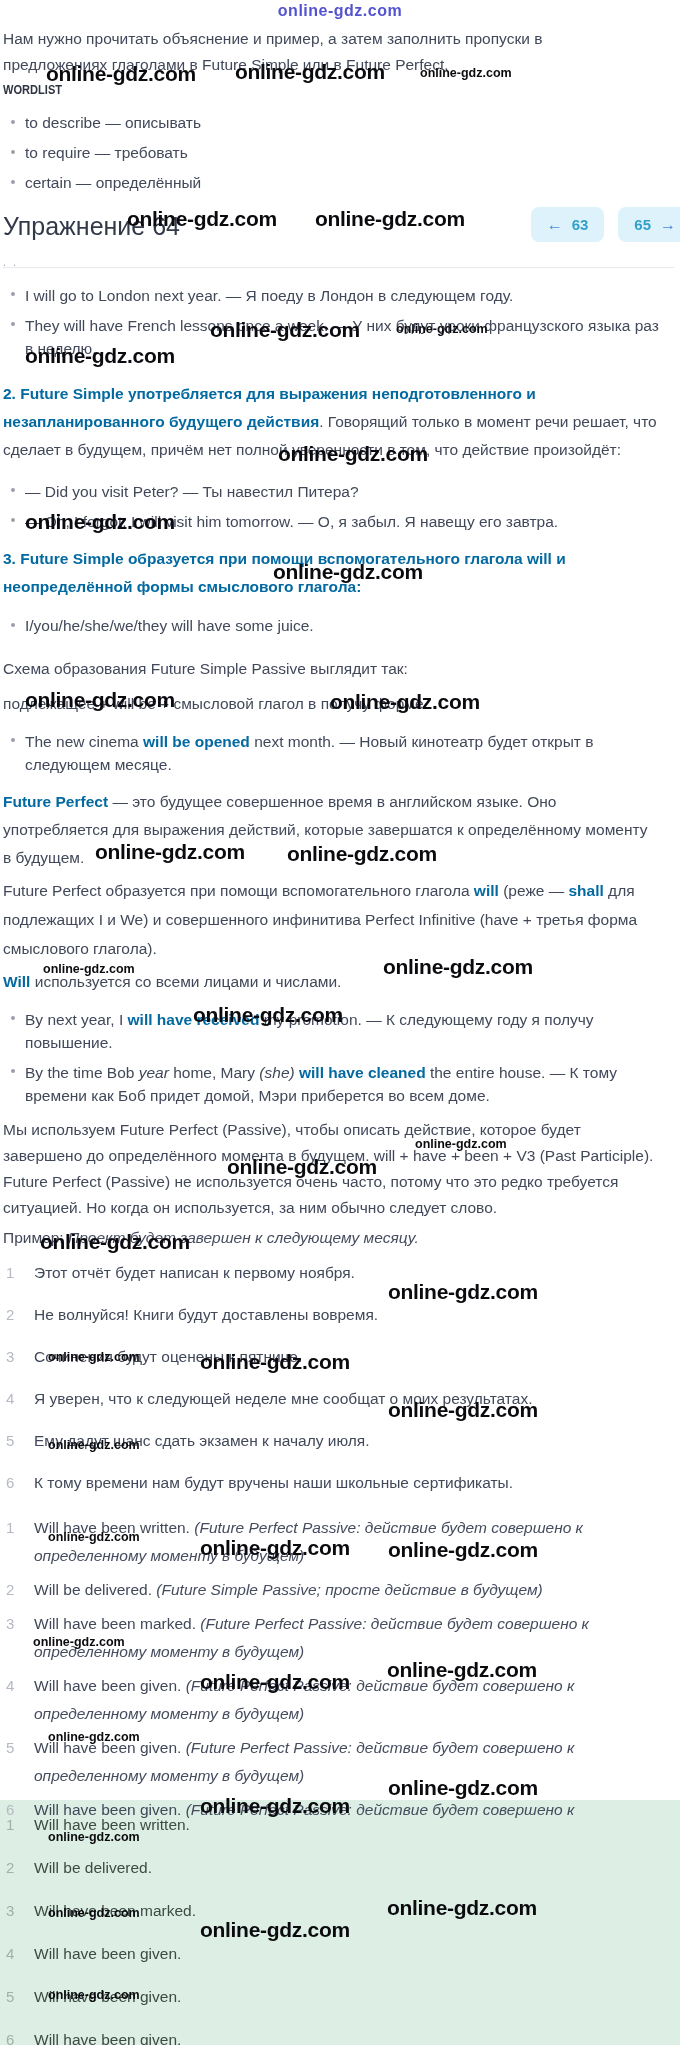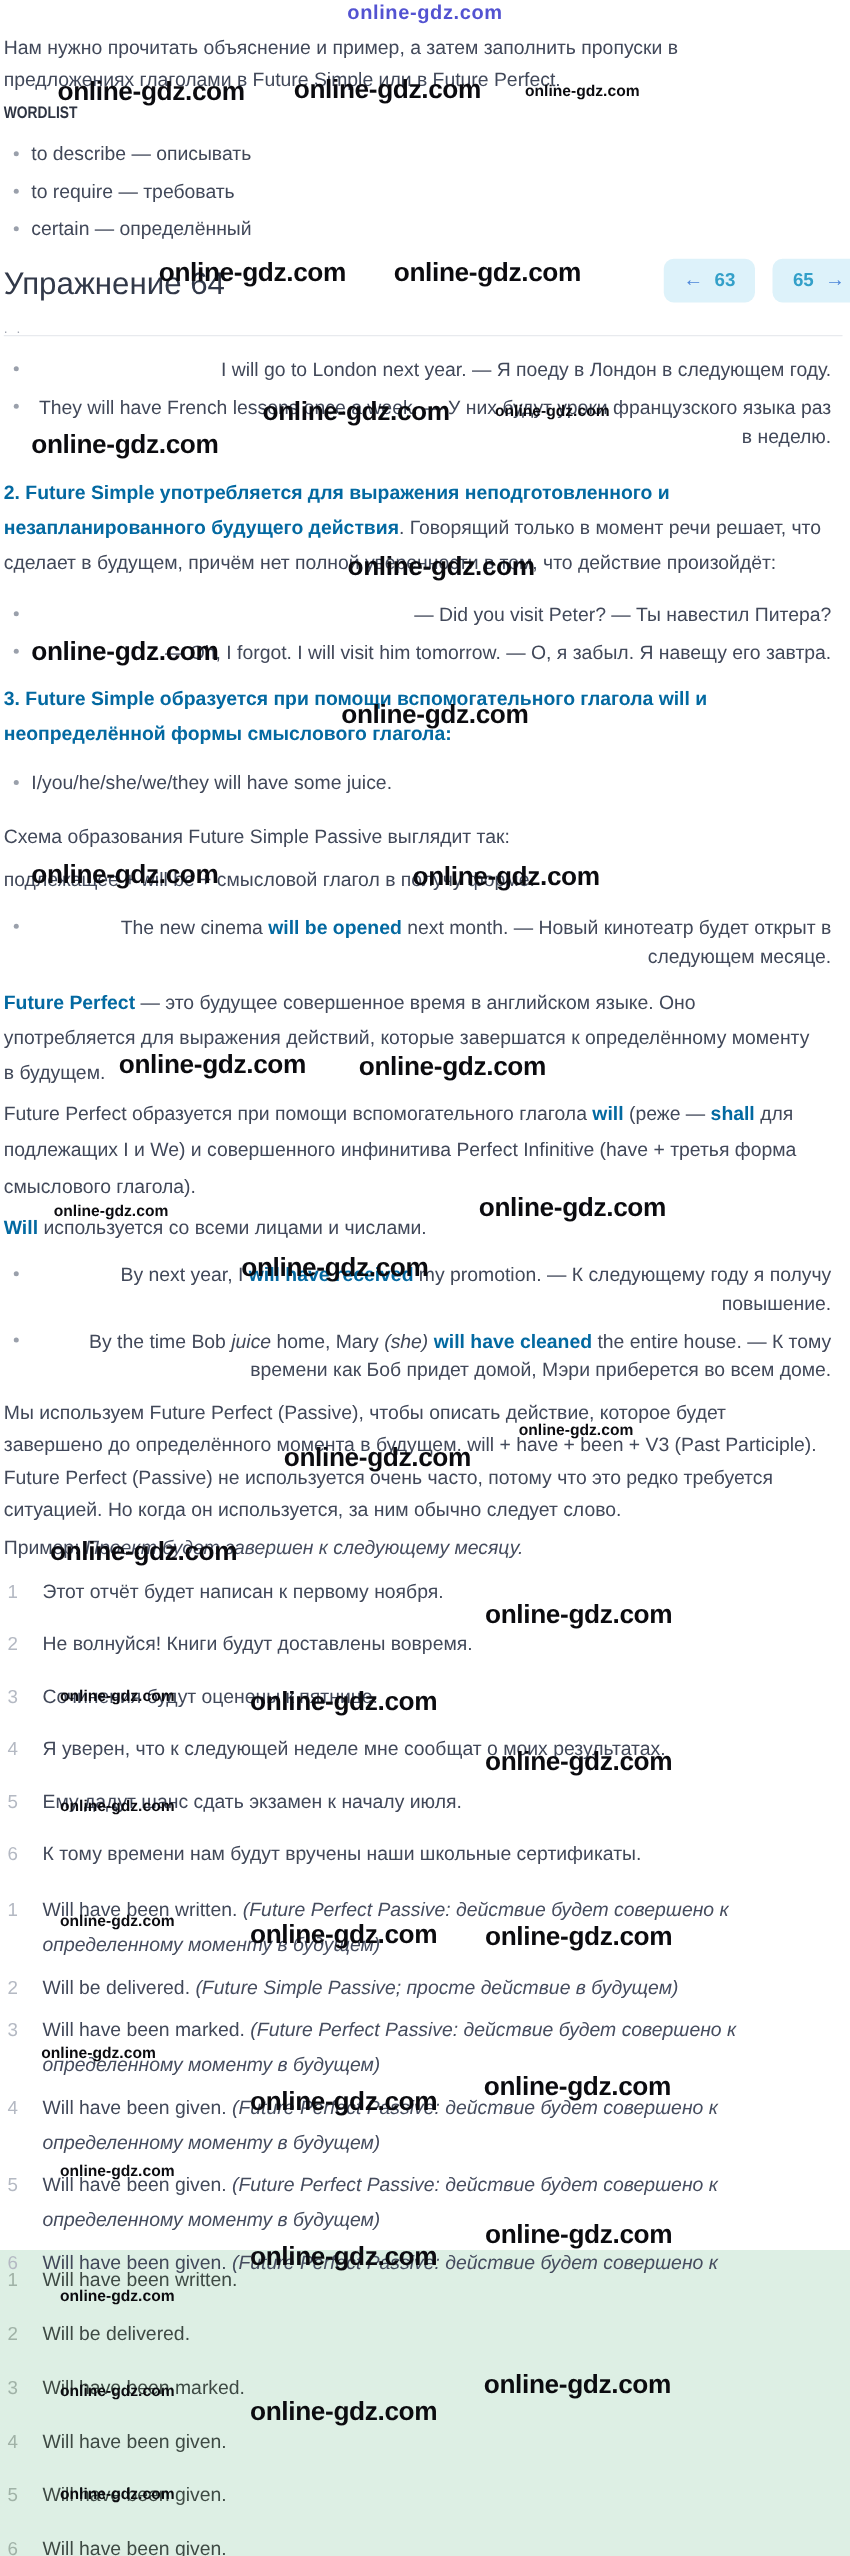--- a/index.html
+++ b/index.html
@@ -27,21 +27,21 @@
   .h1 { margin:18px 0 0; font-size:25px; font-weight:400; color:#323949; line-height:30px; }
 
   .nav { position:absolute; top:207px; right:0; display:flex; gap:14px; z-index:4; }
   .nav-btn { display:flex; align-items:center; gap:9px; background:#ddf2fa; border:none; border-radius:8px; padding:8px 16px; font-family:inherit; font-size:15px; font-weight:700; color:#33a0c9; cursor:pointer; line-height:19px; }
   .nav-btn .arrow { color:#4c86d9; font-size:16px; font-weight:400; }
   .nav-next { margin-right:-18px; padding-right:22px; }
 
   .frag { font-size:11px; color:#a0a5b0; line-height:10px; margin-top:16px; letter-spacing:2px; }
   .divider { border:none; border-top:1px solid #e8eaee; margin:0 0 0 0; }
 
-  ul.ex { margin:16px 0 0;text-align:right; }
+  ul.ex { margin:16px 0 0; }
   ul.ex li { line-height:23px; margin-bottom:7px; }
 
   .para-lg { margin-top:20px; line-height:28px; }
   .mt8 { margin-top:8px; } .mt10 { margin-top:10px; } .mt12 { margin-top:12px; } .mt22 { margin-top:22px; }
   .lh21 { line-height:21px; }
   .lh29 { line-height:29px; }
 
   .qlist { margin-top:14px; }
   .qrow { display:flex; margin-bottom:21px; font-size:15.5px; line-height:21px; }
   .num { flex:none; width:28px; padding-left:3px; color:#b4b9c3; font-size:15px; }
@@ -157,21 +157,21 @@
     </ul>
 
     <p class="para-lg mt12"><b>Future Perfect</b><span> — это будущее совершенное время в английском языке. Оно употребляется для выражения действий, которые завершатся к определённому моменту в будущем.</span></p>
 
     <p class="lh29" style="margin-top:4px"><span>Future Perfect образуется при помощи вспомогательного глагола </span><b>will</b><span> (реже — </span><b>shall</b><span> для подлежащих I и We) и совершенного инфинитива Perfect Infinitive (have + третья форма смыслового глагола).</span></p>
 
     <p class="mt8 lh21"><b>Will</b><span> используется со всеми лицами и числами.</span></p>
 
     <ul class="dots ex mt8">
       <li><span>By next year, I </span><b>will have received</b><span> my promotion. — К следующему году я получу повышение.</span></li>
-      <li><span>By the time Bob </span><i>juice</i><span> home, Mary </span><i>(she)</i><span> </span><b>will have cleaned</b><span> the entire house. — К тому времени как Боб придет домой, Мэри приберется во всем доме.</span></li>
+      <li><span>By the time Bob </span><i>year</i><span> home, Mary </span><i>(she)</i><span> </span><b>will have cleaned</b><span> the entire house. — К тому времени как Боб придет домой, Мэри приберется во всем доме.</span></li>
     </ul>
 
     <p class="mt10" style="line-height:26px">Мы используем Future Perfect (Passive), чтобы описать действие, которое будет завершено до определённого момента в будущем. will + have + been + V3 (Past Participle). Future Perfect (Passive) не используется очень часто, потому что это редко требуется ситуацией. Но когда он используется, за ним обычно следует слово.</p>
 
     <p class="lh21" style="margin-top:6px"><span>Пример: </span><i class="note">Проект будет завершен к следующему месяцу.</i></p>
 
     <div class="qlist">
       <div class="qrow">
           <span class="num">1</span>
           <span class="qtext">Этот отчёт будет написан к первому ноября.</span>

